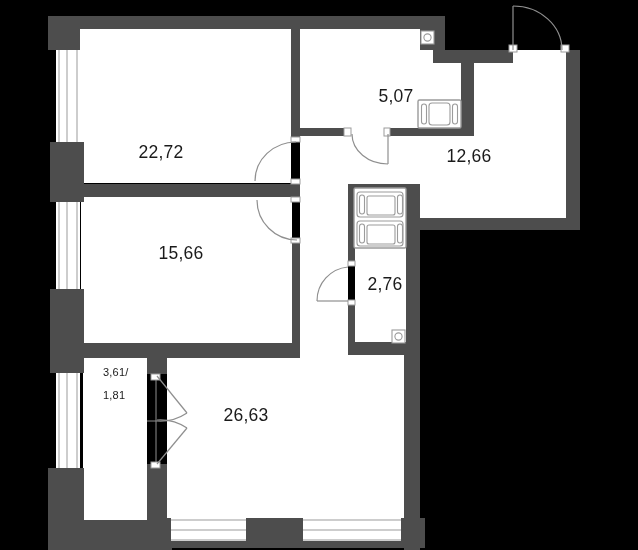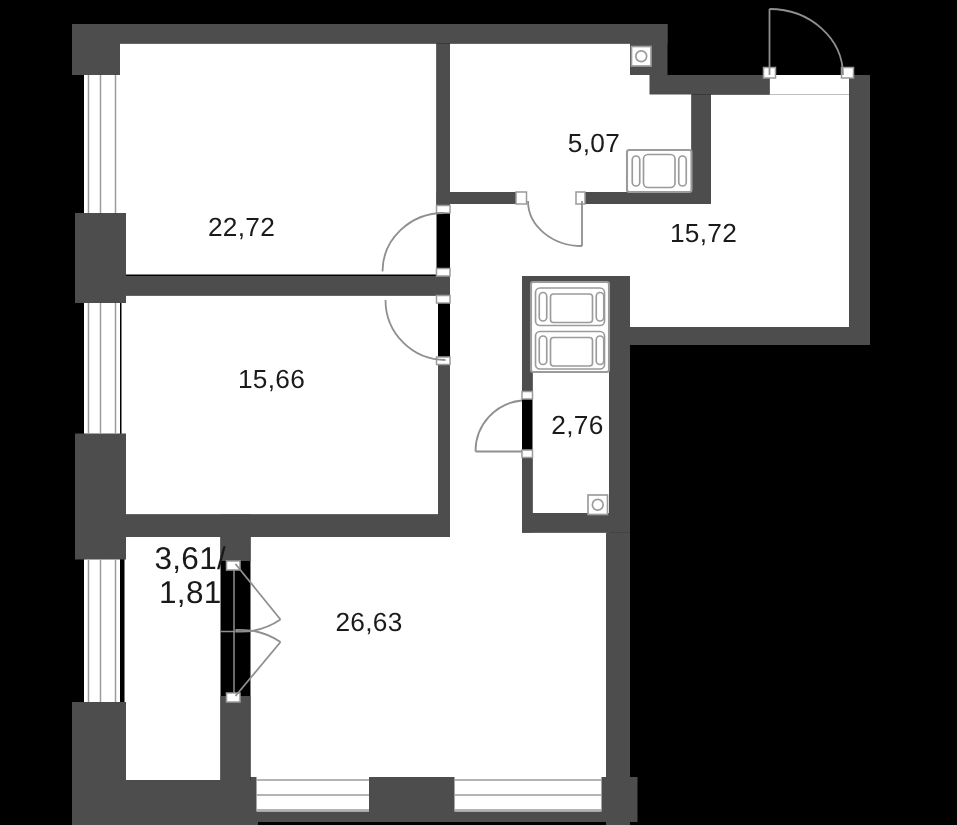--- a/index.html
+++ b/index.html
@@ -4,22 +4,22 @@
 <style>
   :root{
     --bg:#000000; --wall:#4d4d4d; --floor:#ffffff; --line:#9b9b9b; --arc:#8f8f8f; --text:#1a1a1a;
   }
   html,body{margin:0;padding:0;background:var(--bg);}
   #plan{position:relative;width:638px;height:550px;background:var(--bg);overflow:hidden;
         font-family:"Liberation Sans", sans-serif;}
   #plan svg{position:absolute;left:0;top:0;}
   .lbl{position:absolute;transform:translate(-50%,-50%);color:var(--text);
        font-size:17.5px;letter-spacing:.2px;white-space:nowrap;padding-left:14px;}
-  .lbl-left{position:absolute;color:var(--text);font-size:21px;line-height:23px;
-       letter-spacing:.2px;white-space:nowrap;text-align:center;}
+  .lbl-left{position:absolute;color:var(--text);font-size:11px;line-height:23px;
+       letter-spacing:.2px;white-space:nowrap;}
 </style>
 </head>
 <body>
 
 <div id="plan">
   <svg width="638" height="550" viewBox="0 0 638 550">
 
     <rect x="0" y="0" width="638" height="550" fill="var(--bg)"></rect>
 
     <g fill="var(--floor)">
@@ -174,21 +174,21 @@
       </g>
       <g stroke-width="1.1">
         <rect x="392" y="330" width="13" height="13"></rect>
         <circle cx="398.5" cy="336.5" r="3.6" fill="none"></circle>
       </g>
     </g>
   </svg>
 
   <div class="lbl" style="left:154px;top:152px">22,72</div>
   <div class="lbl" style="left:389px;top:96px">5,07</div>
-  <div class="lbl" style="left:462px;top:156px">15,72</div>
+  <div class="lbl" style="left:462px;top:156px">12,66</div>
   <div class="lbl" style="left:174px;top:253px">15,66</div>
   <div class="lbl" style="left:378px;top:284px">2,76</div>
   <div class="lbl" style="left:239px;top:415px">26,63</div>
   <div class="lbl-left" style="left:103px;top:361px">
     <div>3,61/</div>
     <div>1,81</div>
   </div>
 </div>
 
 </body></html>

